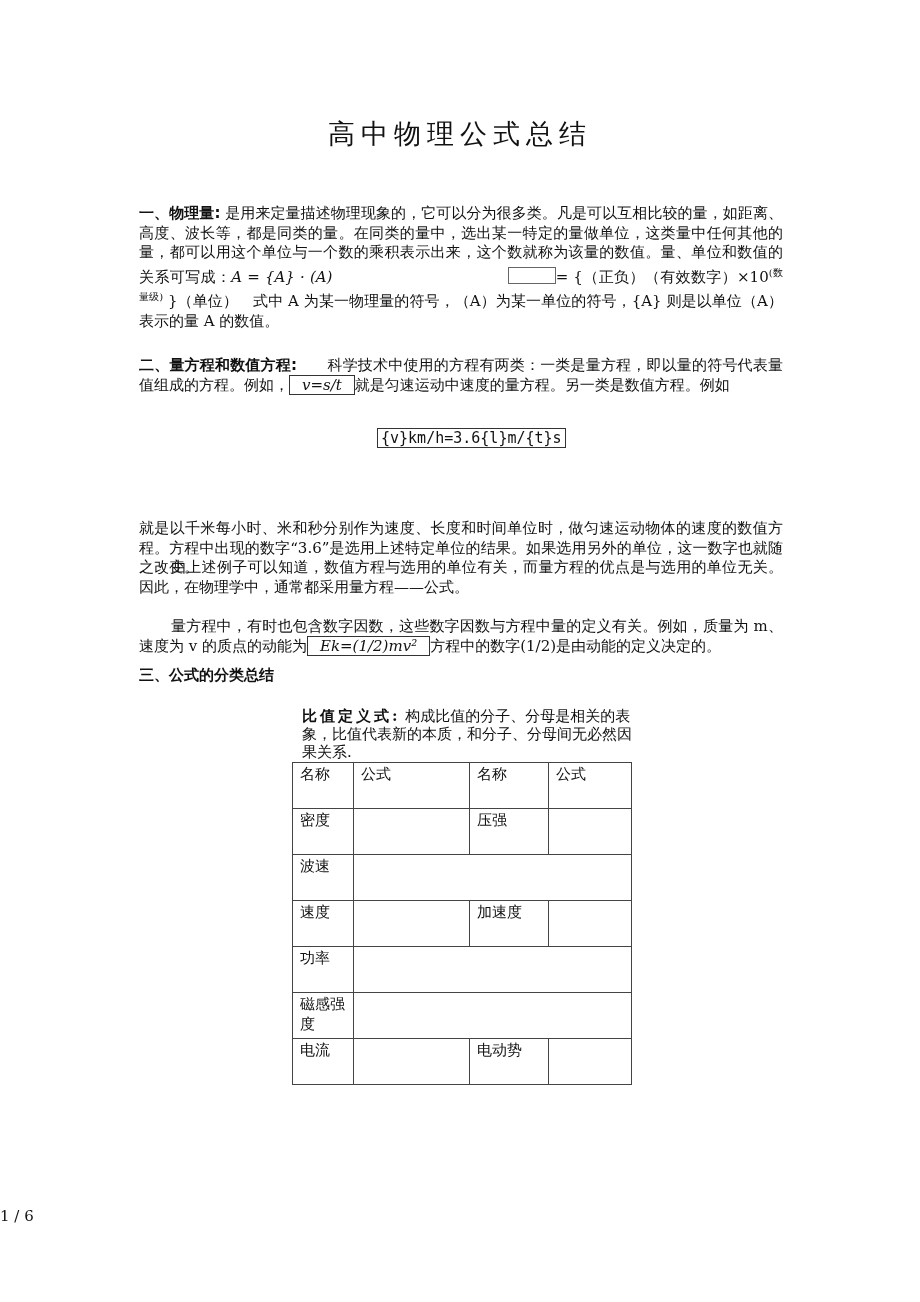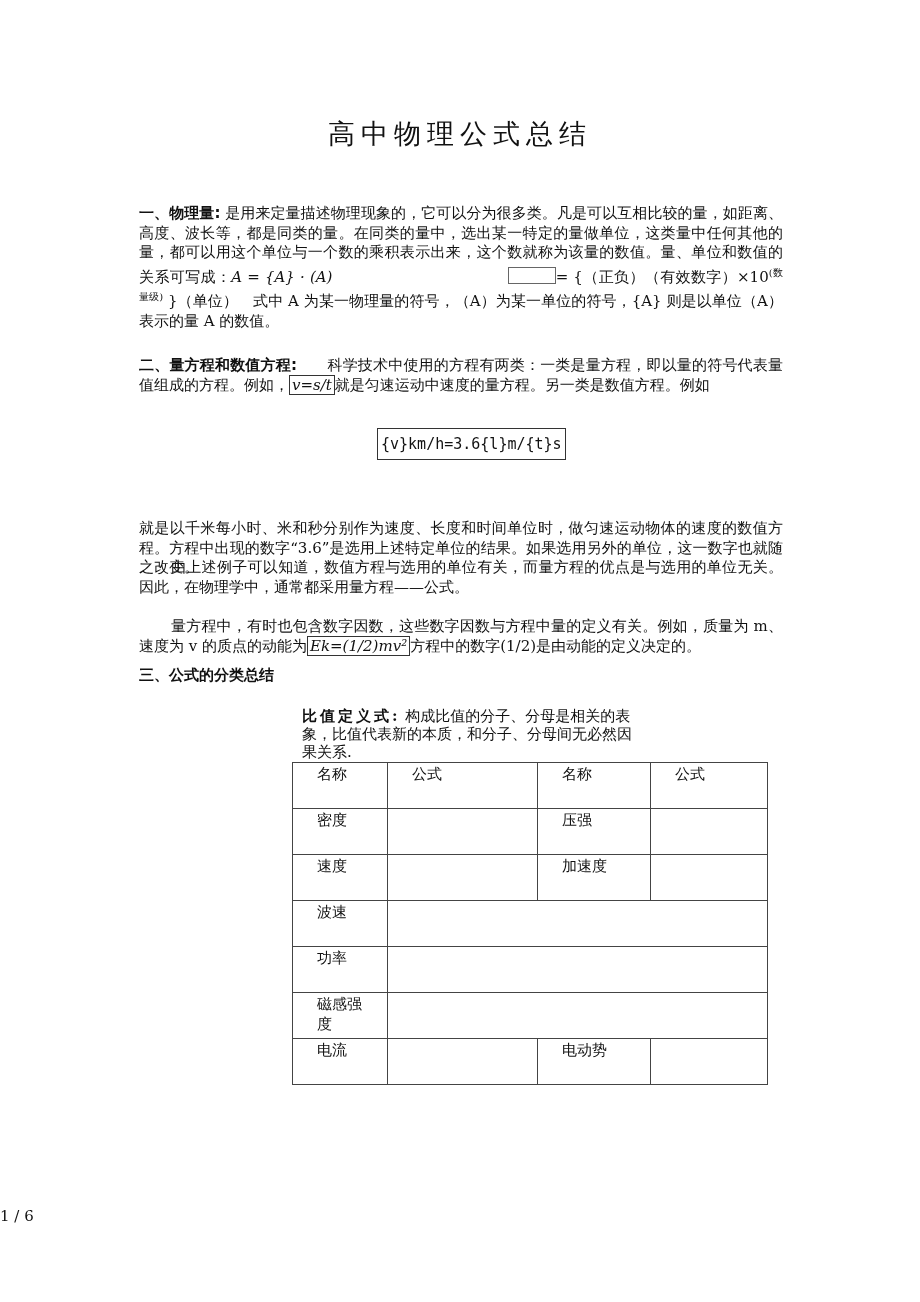--- a/index.html
+++ b/index.html
@@ -12,44 +12,44 @@
     position: absolute; left: 0; width: 920px; top: 116px;
     text-align: center; font-size: 27px; letter-spacing: 6px;
     font-family: Liberation Serif, serif; font-weight: normal;
   }
   .para {
     position: absolute; left: 139px; width: 644px;
     font-size: 15px; line-height: 19.5px; text-align: justify;
   }
   .b { font-weight: bold; font-family: "DejaVu Sans", sans-serif; }
   .i { font-style: italic; }
-  .boxed { border: 1px solid #333; padding: 0 2px; }
+  .boxed { border: 1px solid #333; padding: 0 12px; }
   .indent { text-indent: 32px; margin-top: 8px; }
   .empty-box {
     display: inline-block; width: 46px; height: 15px;
     border: 1px solid #666; vertical-align: -2px;
   }
   .center-eq {
     position: absolute; left: 377px; top: 428px;
-    border: 1px solid #333; padding: 6px 3px; font-size: 15px;
+    border: 1px solid #333; padding: 0 3px; font-size: 15px;
     font-family: "DejaVu Sans Mono", monospace;
   }
   .heading3 { position: absolute; left: 139px; top: 666px; font-size: 15px; }
   .note {
     position: absolute; left: 302px; top: 707px; width: 330px;
     font-size: 15px; line-height: 18px;
   }
   .note .lead { font-weight: bold; letter-spacing: 3px; }
   table.formula {
     position: absolute; left: 292px; top: 762px;
     border-collapse: collapse; font-size: 15px;
   }
   table.formula td {
     border: 1px solid #444; vertical-align: top;
-    padding: 1px 24px; height: 43px; line-height: 20px;
+    padding: 1px 7px; height: 43px; line-height: 20px;
   }
   .c1 { width: 46px; }
   .c2 { width: 101px; }
   .c3 { width: 64px; }
   .c4 { width: 68px; }
   .pagenum {
     position: absolute; left: 0; width: 920px; top: 1207px;
     text-align: left; font-size: 15px;
   }
   sup { font-size: 10px; }
@@ -92,28 +92,28 @@
     <td class="c3">名称</td>
     <td class="c4">公式</td>
   </tr>
   <tr>
     <td>密度</td>
     <td></td>
     <td>压强</td>
     <td></td>
   </tr>
   <tr>
+    <td>波速</td>
+    <td colspan="3"></td>
+  </tr>
+  <tr>
     <td>速度</td>
     <td></td>
     <td>加速度</td>
     <td></td>
-  </tr>
-  <tr>
-    <td>波速</td>
-    <td colspan="3"></td>
   </tr>
   <tr>
     <td>功率</td>
     <td colspan="3"></td>
   </tr>
   <tr>
     <td style="word-break:break-all;width:30px;">磁感强度</td>
     <td colspan="3"></td>
   </tr>
   <tr>

